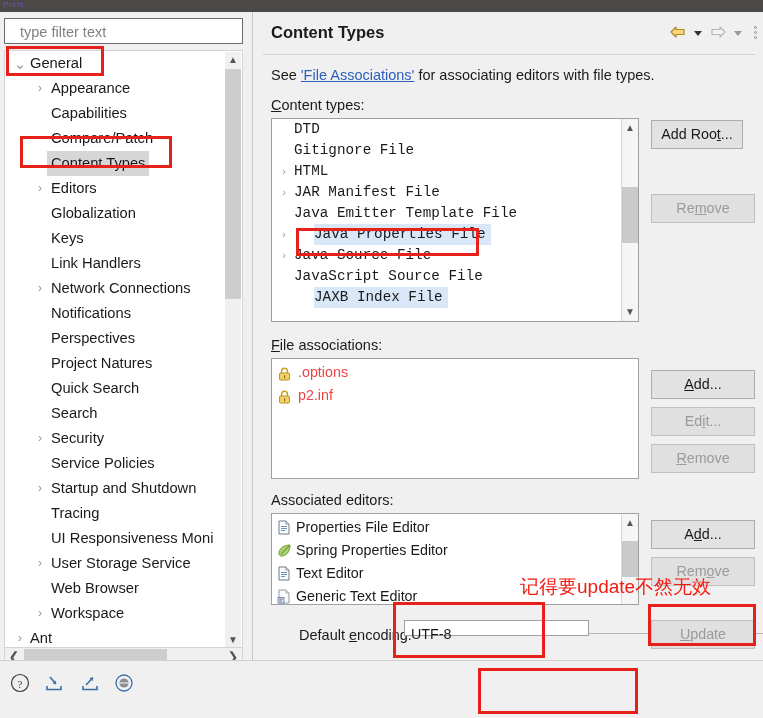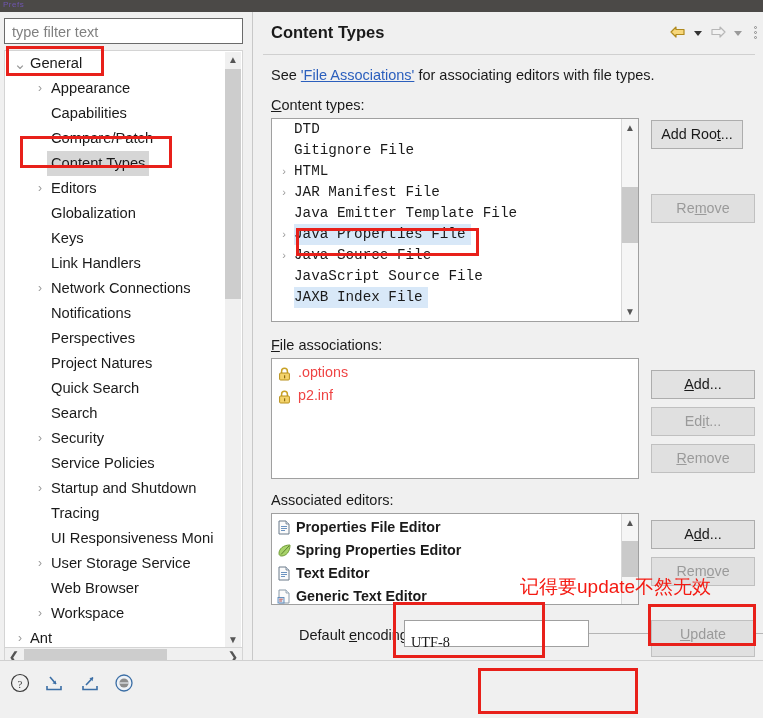--- a/index.html
+++ b/index.html
@@ -32,21 +32,21 @@
     position: absolute; left: 0; top: 12px;
     width: 249px; height: 648px;
     background: #f0f0f0;
   }
   .filterbox {
     position: absolute; left: 4px; top: 6px;
     width: 239px; height: 26px;
     background: #ffffff;
     border: 1px solid #6b6b6b;
     font-size: 14.5px; color: #808080;
-    padding: 3px 0 0 7px;
+    padding: 3px 0 0 15px;
     line-height: 20px;
   }
   .treewrap {
     position: absolute; left: 4px; top: 38px;
     width: 239px; height: 598px;
     background: #ffffff;
     border: 1px solid #d4d4d4;
     overflow: hidden;
   }
   .treelist { position: absolute; left: 0; top: 0; width: 222px; }
@@ -173,21 +173,21 @@
     position: relative;
     height: 21px; line-height: 21px;
     font-size: 14.3px; color: #1a1a1a;
     white-space: nowrap;
   }
   .lbrow .arrow {
     position: absolute; left: 6px; top: 0; width: 12px;
     text-align: center; color: #9a9a9a; font-size: 11px; line-height: 21px;
   }
   .lbrow .txt { position: absolute; left: 22px; top: 0; line-height: 21px; font-family: Liberation Mono, monospace; }
-  .lbrow.hl .txt { background: #d8e8f8; padding-right: 5px; }
+  .lbrow.hl .txt { background: #d8e8f8; padding-right: 5px; margin-left: 20px; }
 
   
   .lvsb {
     position: absolute; top: 0; right: 0;
     width: 17px; height: 100%;
     background: #f5f5f5; border-left: 1px solid #d8d8d8;
   }
   .lvsb .ab {
     position: absolute; left: 0; width: 16px; height: 16px;
     text-align: center; line-height: 16px; font-size: 10px; color: #555;
@@ -222,24 +222,24 @@
     height: 29px;
   }
   .btn.disabled { color: #9a9a9a; background: #e0e0e0; border-color: #c0c0c0; }
   .btn u { text-decoration: underline; }
 
   
   .encrow { position: absolute; left: 18px; top: 614px; }
   .enclabel { font-size: 14.5px; color: #1a1a1a; margin-left: 28px; }
   .encinput {
     position: absolute; left: 151px; top: 608px;
-    width: 185px; height: 27px;
+    width: 185px; height: 16px;
     background: #ffffff; border: 1px solid #a0a0a0;
     font-size: 14.3px; color: #1a1a1a;
-    padding: 10px 0 0 6px; line-height: 22px; font-family: Liberation Serif, serif;
+    padding: 2px 0 0 6px; line-height: 22px;
   }
   .encline {
     position: absolute; left: 336px; top: 621px;
     width: 307px; height: 1px; background: #b5b5b5;
   }
 
   
   .bottombar {
     position: absolute; left: 0; top: 660px;
     width: 763px; height: 58px;
@@ -469,21 +469,21 @@
           </div>
         </div>
     </div>
 
     <div class="btn" style="left:398px; top:358px; width:104px;"><span><u>A</u>dd...</span></div>
     <div class="btn disabled" style="left:398px; top:395px; width:104px;"><span>Ed<u>i</u>t...</span></div>
     <div class="btn disabled" style="left:398px; top:432px; width:104px;"><span><u>R</u>emove</span></div>
 
     <div class="seclabel" style="left:18px; top:480px;">Associated editors:</div>
 
-    <div class="listbox" style="left:18px; top:501px; width:368px; height:92px;font-weight:bold;">
+    <div class="listbox" style="left:18px; top:501px; width:368px; height:92px;">
       <div id="ed-rows" style="position:absolute; left:0; top:2px; right:18px;">
           <div class="ed-row">
             <span class="ico"><svg width="14" height="15" viewBox="0 0 14 15">
                 <path d="M2,1 L9,1 L12,4 L12,14 L2,14 Z" fill="#fbfbfb" stroke="#6a7a8a" stroke-width="1"></path>
                 <path d="M9,1 L9,4 L12,4" fill="#dde6ee" stroke="#6a7a8a" stroke-width="0.8"></path>
                 <path d="M4,6.5 H10 M4,8.5 H10 M4,10.5 H8" stroke="#5b87b8" stroke-width="0.9"></path>
               </svg></span>
             <span class="txt">Properties File Editor</span>
           </div>
           <div class="ed-row">
@@ -519,21 +519,21 @@
 
     <div class="btn" style="left:398px; top:508px; width:104px;"><span>A<u>d</u>d...</span></div>
     <div class="btn disabled" style="left:398px; top:545px; width:104px;"><span>Rem<u>o</u>ve</span></div>
 
     <div class="encrow">
       <span class="enclabel" id="enc-label">Default <u>e</u>ncoding:</span>
     </div>
     <div class="encinput">UTF-8</div>
     <div class="encline"></div>
 
-    <div class="btn disabled" style="left:398px; top:608px; width:104px; height:37px;"><span><u>U</u>pdate</span></div>
+    <div class="btn disabled" style="left:398px; top:608px; width:104px; height:29px;"><span><u>U</u>pdate</span></div>
   </div>
 
   <div class="bottombar">
     <div class="bbicons">
       <span class="bi">
         <svg width="20" height="20" viewBox="0 0 20 20">
           <circle cx="10" cy="10" r="8.5" fill="none" stroke="#3a3a3a" stroke-width="1.2"></circle>
           <text x="10" y="14.5" font-size="11" text-anchor="middle" fill="#3a3a3a" font-family="Liberation Serif, serif">?</text>
         </svg>
       </span>

